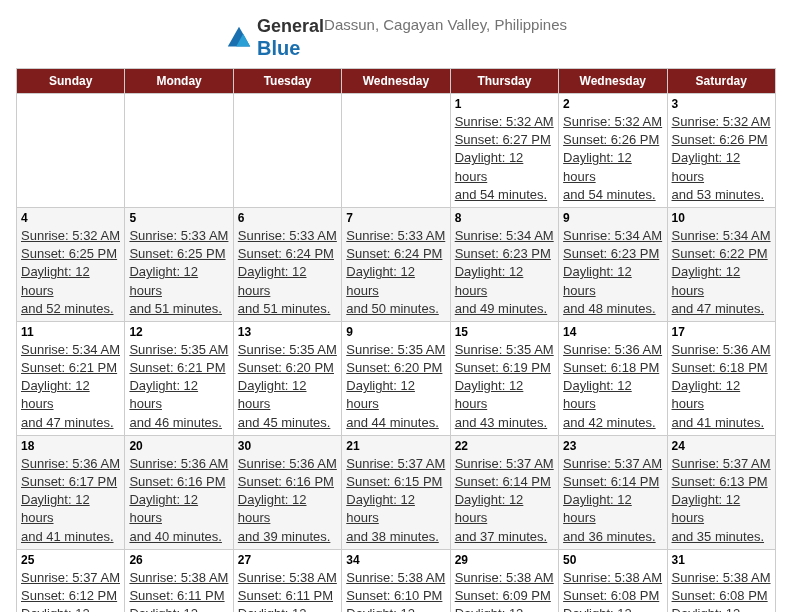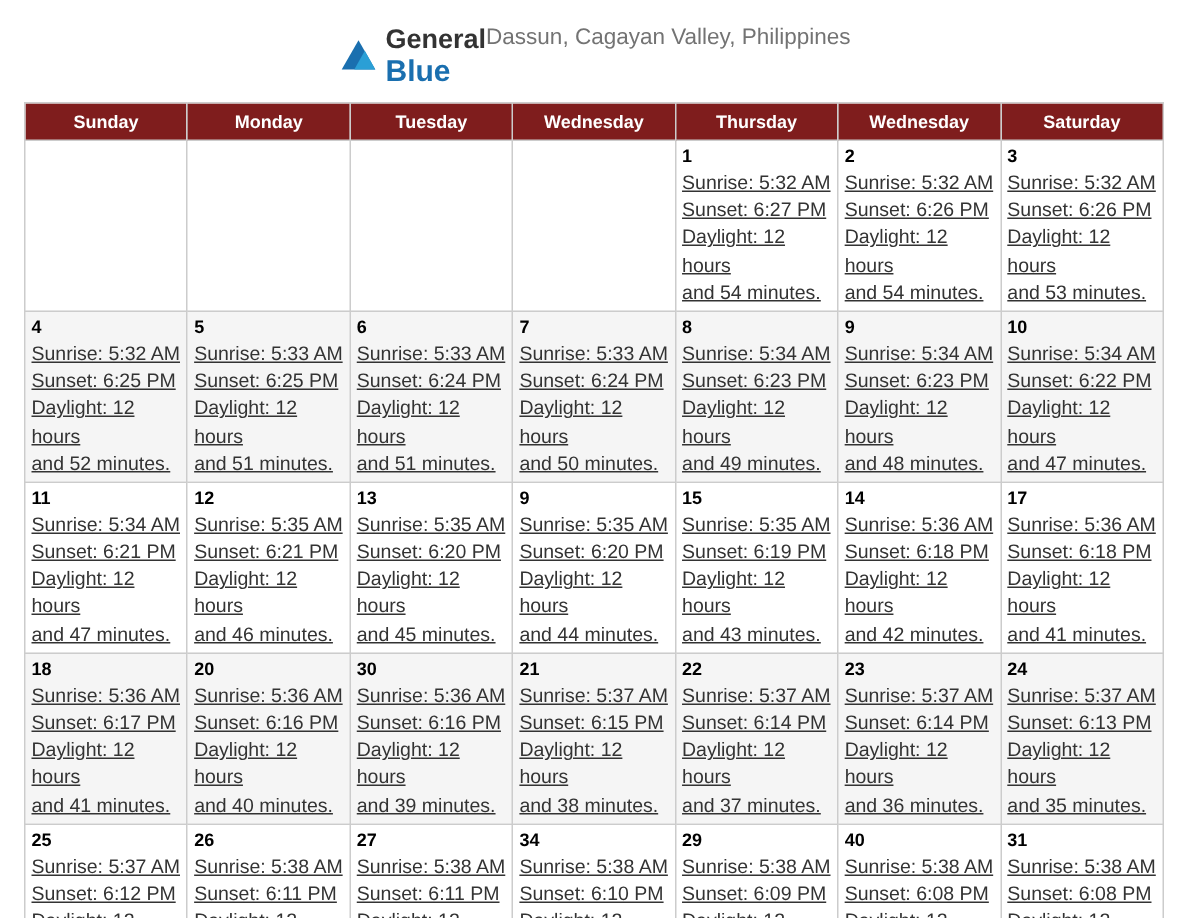--- a/index.html
+++ b/index.html
@@ -333,21 +333,21 @@
 and 31 minutes.</div>
         </td>
         <td>
           <div class="day-number">29</div>
           <div class="day-info" style="white-space: pre-line;">Sunrise: 5:38 AM
 Sunset: 6:09 PM
 Daylight: 12 hours
 and 31 minutes.</div>
         </td>
         <td>
-          <div class="day-number">40</div>
+          <div class="day-number">50</div>
           <div class="day-info" style="white-space: pre-line;">Sunrise: 5:38 AM
 Sunset: 6:08 PM
 Daylight: 12 hours
 and 30 minutes.</div>
         </td>
         <td>
           <div class="day-number">31</div>
           <div class="day-info" style="white-space: pre-line;">Sunrise: 5:38 AM
 Sunset: 6:08 PM
 Daylight: 12 hours

